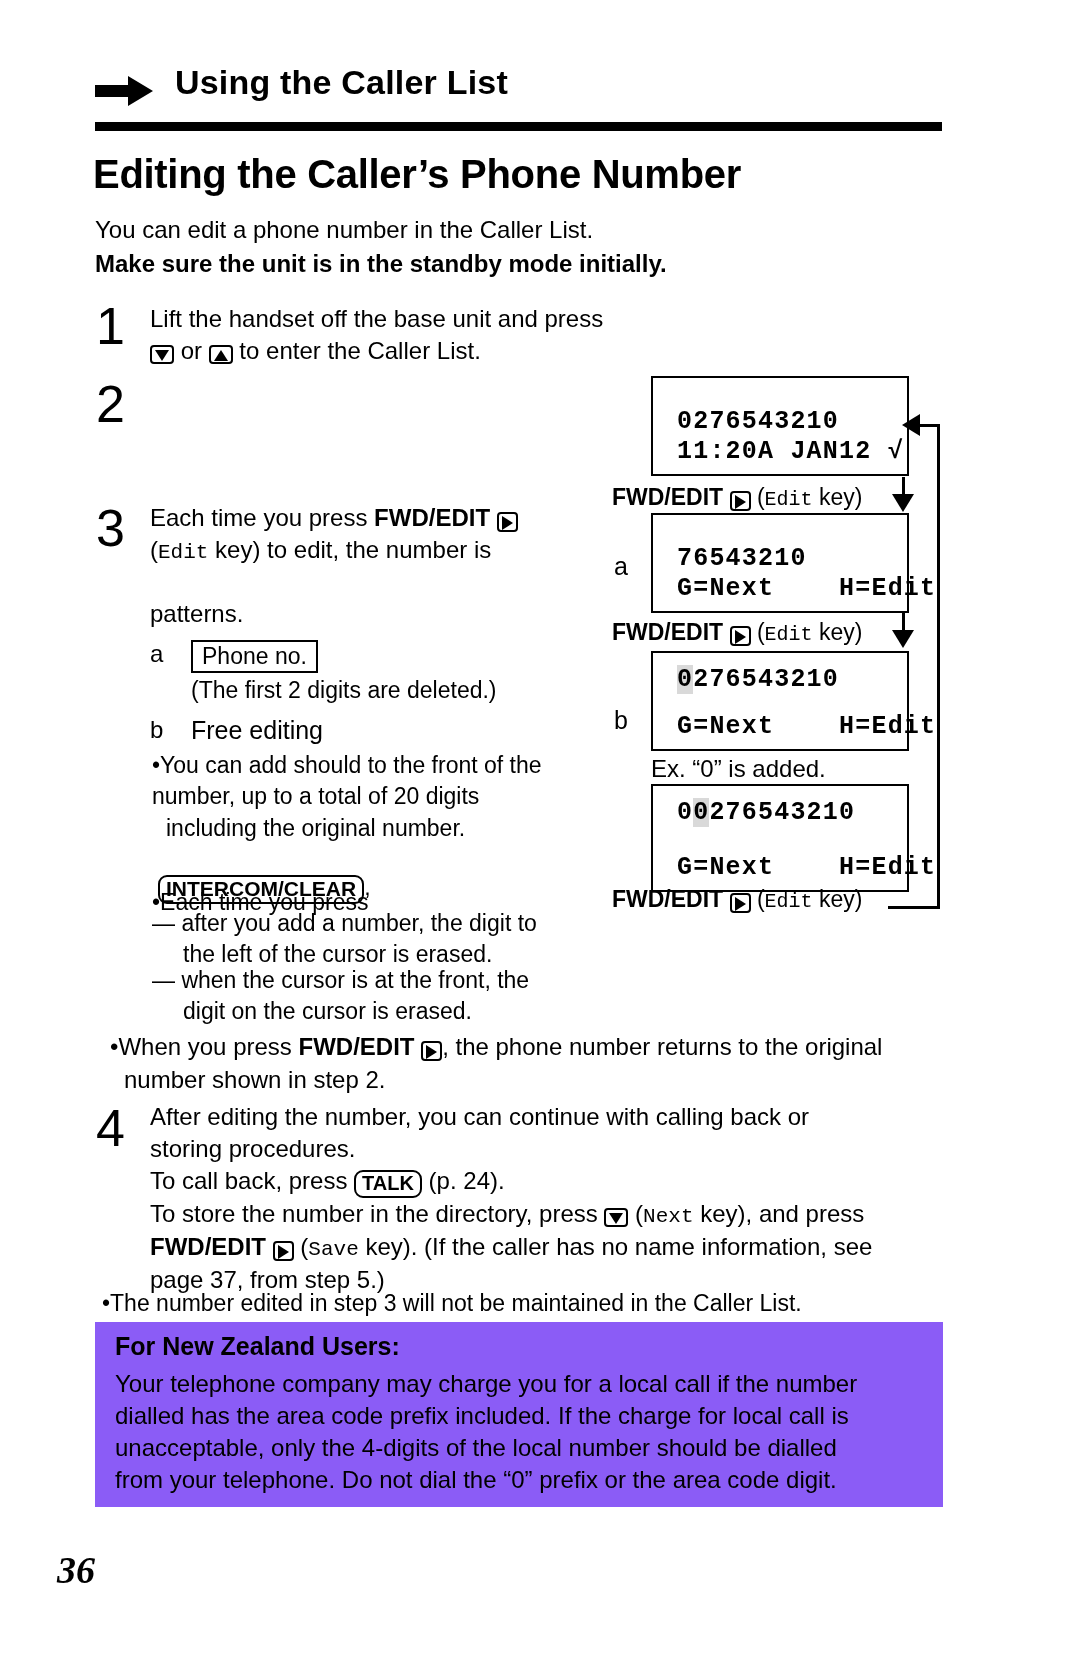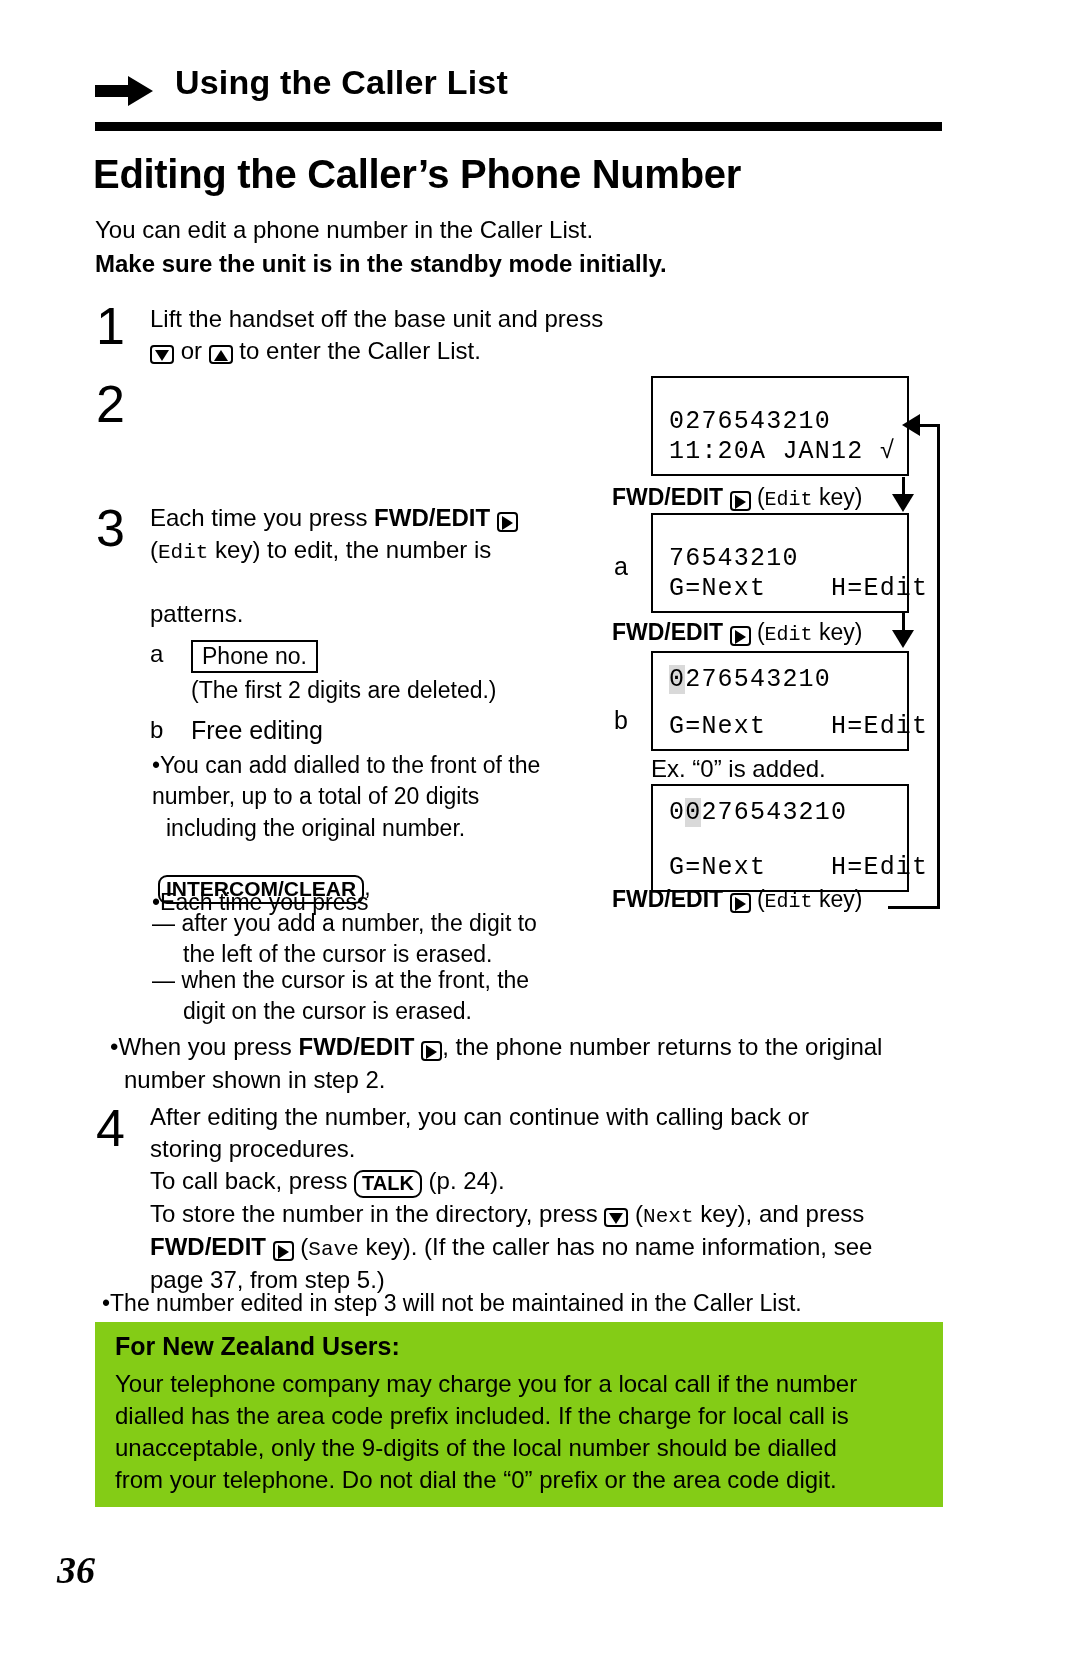--- a/index.html
+++ b/index.html
@@ -89,25 +89,26 @@
     line-height:1.15;
   }
 
   
   .lcd {
     position:absolute;
     border:2.5px solid #000;
     background:#fff;
   }
   .lcd .l1, .lcd .l2 {
-    position:absolute; left:16px;
+    position:absolute; left:24px;
     font-family:"Liberation Mono", monospace;
     font-size:25px;
     letter-spacing:1.2px;
     white-space:pre;
+    font-weight:bold;
   }
   .lcd .l2 { bottom:8px; }
   .cursor { background:#d9d9d9; }
 
   .lcd-label {
     position:absolute;
     font-size:24px;
     font-weight:normal;
   }
 
@@ -125,21 +126,21 @@
     border-top:11px solid transparent;
     border-bottom:11px solid transparent;
     border-right:18px solid #000;
   }
   .hline { position:absolute; background:#000; height:3px; }
   .vline { position:absolute; background:#000; width:3px; }
 
   
   .graybox {
     position:absolute; left:95px; top:1322px; width:848px; height:185px;
-    background:#84cc16;
+    background:#8b5cf6;
   }
   .graybox .gtitle { position:absolute; left:20px; top:10px; font-size:25px; font-weight:bold; }
   .graybox .gbody { position:absolute; left:20px; top:46px; width:815px; font-size:24px; line-height:1.34; }
 
   .pageno {
     position:absolute; left:57px; top:1548px;
     font-family:"Liberation Serif", serif;
     font-size:38px; font-weight:bold; font-style:italic;
   }
 
@@ -181,21 +182,21 @@
   <div style="position:absolute; left:150px; top:640px; font-size:24px;">a</div>
   <div style="position:absolute; left:191px; top:640px;">
     <span class="rectkey">Phone no.</span>
   </div>
   <div style="position:absolute; left:191px; top:677px; font-size:23px; white-space:nowrap;">(The first 2 digits are deleted.)</div>
 
   <div style="position:absolute; left:150px; top:716px; font-size:24px;">b</div>
   <div style="position:absolute; left:191px; top:716px; font-size:25px;">Free editing</div>
 
   <div style="position:absolute; left:152px; top:750px; width:450px; font-size:23px; line-height:1.36;">
-    <span class="bullet">•</span><span>You can add dialled to the front of the</span><br>
+    <span class="bullet">•</span><span>You can add should to the front of the</span><br>
     <span style="">number, up to a total of 20 digits</span><br>
     <span style="margin-left:14px;">including the original number.</span>
   </div>
 
   <div style="position:absolute; left:152px; top:887px; width:450px; font-size:23px; line-height:1.36;">
     <span class="bullet">•</span><span>Each time you press</span>
   </div>
   <div style="position:absolute; left:158px; top:874px;">
     <span class="pillkey">INTERCOM/CLEAR</span><span style="font-size:23px;">,</span>
   </div>
@@ -272,20 +273,20 @@
   <div class="hline" style="left:888px; top:906px; width:52px;"></div>
   <div class="vline" style="left:937px; top:424px; height:485px;"></div>
   <div class="hline" style="left:910px; top:424px; width:30px;"></div>
   <div class="arrowhead-left" style="left:902px; top:414px;"></div>
 
   <div class="graybox">
     <div class="gtitle">For New Zealand Users:</div>
     <div class="gbody">
       <span>Your telephone company may charge you for a local call if the number</span><br>
       <span>dialled has the area code prefix included. If the charge for local call is</span><br>
-      <span>unacceptable, only the 9-digits of the local number should be dialled</span><br>
+      <span>unacceptable, only the 4-digits of the local number should be dialled</span><br>
       <span>from your telephone. Do not dial the “0” prefix or the area code digit.</span>
     </div>
   </div>
 
   <div class="pageno">36</div>
 
 </div>
 
 </body></html>

